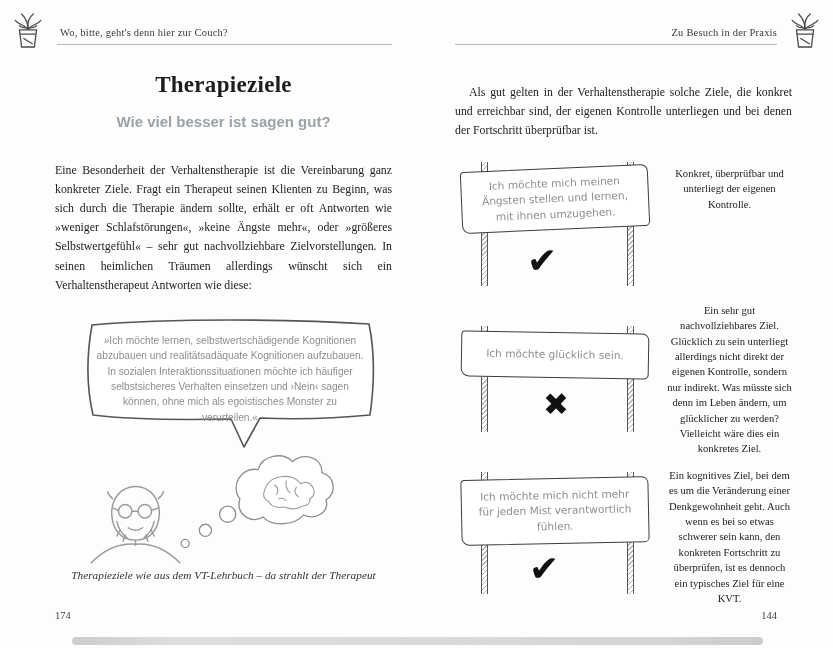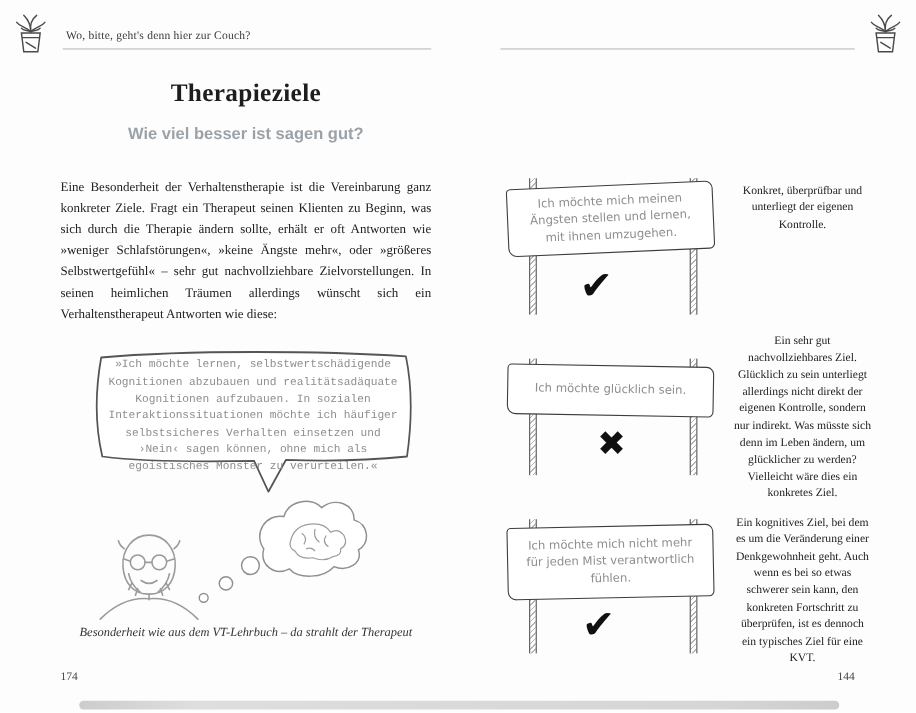--- a/index.html
+++ b/index.html
@@ -18,21 +18,21 @@
 
   .title{position:absolute;top:72px;left:55px;width:337px;text-align:center;font-size:23px;font-weight:bold;letter-spacing:.3px;color:#1d1d1d}
   .subtitle{position:absolute;top:113px;left:55px;width:337px;text-align:center;font-family:"Liberation Sans",sans-serif;font-size:15px;color:#9ba2a7}
 
   .body-text{position:absolute;font-size:11.8px;line-height:1.62;text-align:justify;color:#222}
   .intro-left{top:161px;left:55px;width:337px}
   .intro-right{top:83px;left:455px;width:337px;text-indent:14px}
 
   .bubble{position:absolute;left:80px;top:315px;width:300px;height:140px}
   .bubble svg{position:absolute;left:0;top:0;width:100%;height:100%}
-  .bubble-text{position:absolute;left:16px;right:16px;top:6px;height:116px;display:flex;align-items:center;justify-content:center;text-align:center;font-family:Liberation Mono, monospace;font-size:10.2px;line-height:1.5;color:#8e8e8e}
+  .bubble-text{position:absolute;left:16px;right:16px;top:6px;height:116px;display:flex;align-items:center;justify-content:center;text-align:center;font-family:Liberation Sans, sans-serif;font-size:10.2px;line-height:1.5;color:#8e8e8e}
 
   .therapist{position:absolute;left:86px;top:476px;width:98px;height:88px}
   .thought{position:absolute;left:173px;top:446px;width:162px;height:112px}
 
   .caption{position:absolute;top:569px;left:45px;width:357px;text-align:center;font-style:italic;font-size:11.3px;color:#333}
   .pageno{position:absolute;top:610px;font-size:10.5px;color:#444}
   .pageno-left{left:55px}
   .pageno-right{left:455px;width:322px;text-align:right}
 
   .sign{position:absolute;left:459px;width:200px}
@@ -75,20 +75,21 @@
       <path d="M15,16 C12,14 9,16 7,13"></path>
         <path d="M15,16 C18,14 21,16 23,13"></path>
       <path d="M7,17 L23,17 L21,33 L9,33 Z"></path>
         <path d="M8,21 L22,21"></path>
         <path d="M11,25 L19,30"></path>
     </g>
   </svg>
   <div class="running-head left-head">Wo, bitte, geht's denn hier zur Couch?</div>
   <div class="rule rule-left"></div>
 
+  <div class="running-head right-head">Zu Besuch in der Praxis</div>
   <div class="rule rule-right"></div>
   <svg class="plant plant-right" viewBox="0 0 30 36">
     <g fill="none" stroke="#4a4a4a" stroke-width="1.2" stroke-linecap="round">
       <path d="M15,16 C15,10 13,6 9,2"></path>
         <path d="M15,16 C14,9 16,5 20,2"></path>
       <path d="M15,16 C11,12 6,12 3,8"></path>
         <path d="M15,16 C19,12 24,12 27,8"></path>
       <path d="M15,16 C12,14 9,16 7,13"></path>
         <path d="M15,16 C18,14 21,16 23,13"></path>
       <path d="M7,17 L23,17 L21,33 L9,33 Z"></path>
@@ -131,23 +132,24 @@
         <circle cx="32" cy="83" r="6"></circle>
         <circle cx="54" cy="67" r="8"></circle>
       <path d="M66,52 C56,38 68,20 84,23 C88,9 108,5 118,15 C130,5 148,12 147,26 C160,30 162,46 151,53 C155,65 141,73 129,68 C119,79 97,79 89,70 C75,77 62,66 66,52 Z"></path>
     </g>
     <g fill="none" stroke="#9d9d9d" stroke-width="1.1">
       <path d="M90,45 Q93,32 106,30 Q120,28 126,37 Q133,33 138,40 Q142,48 135,52 Q136,58 128,59 Q120,64 110,60 Q98,62 94,54 Q88,51 90,45 Z"></path>
       <path d="M100,38 q6,4 2,10 M112,34 q-2,8 4,12 M122,40 q-4,6 2,10 M104,52 q5,-2 8,2"></path>
     </g>
   </svg>
 
-  <p class="caption">Besonderheit wie aus dem VT-Lehrbuch – da strahlt der Therapeut</p>
+  <p class="caption">Therapieziele wie aus dem VT-Lehrbuch – da strahlt der Therapeut</p>
   <div class="pageno pageno-left">174</div>
 
+  <p class="body-text intro-right">Als gut gelten in der Verhaltenstherapie solche Ziele, die konkret und erreichbar sind, der eigenen Kontrolle unterliegen und bei denen der Fortschritt überprüfbar ist.</p>
 
   <div class="sign sign1">
     <div class="leg leg-l"></div>
     <div class="leg leg-r"></div>
     <div class="board">Ich möchte mich meinen Ängsten stellen und lernen, mit ihnen umzugehen.</div>
     <div class="mark">✔</div>
   </div>
   <div class="note note1">Konkret, überprüfbar und unterliegt der eigenen Kontrolle.</div>
 
   <div class="sign sign2">

